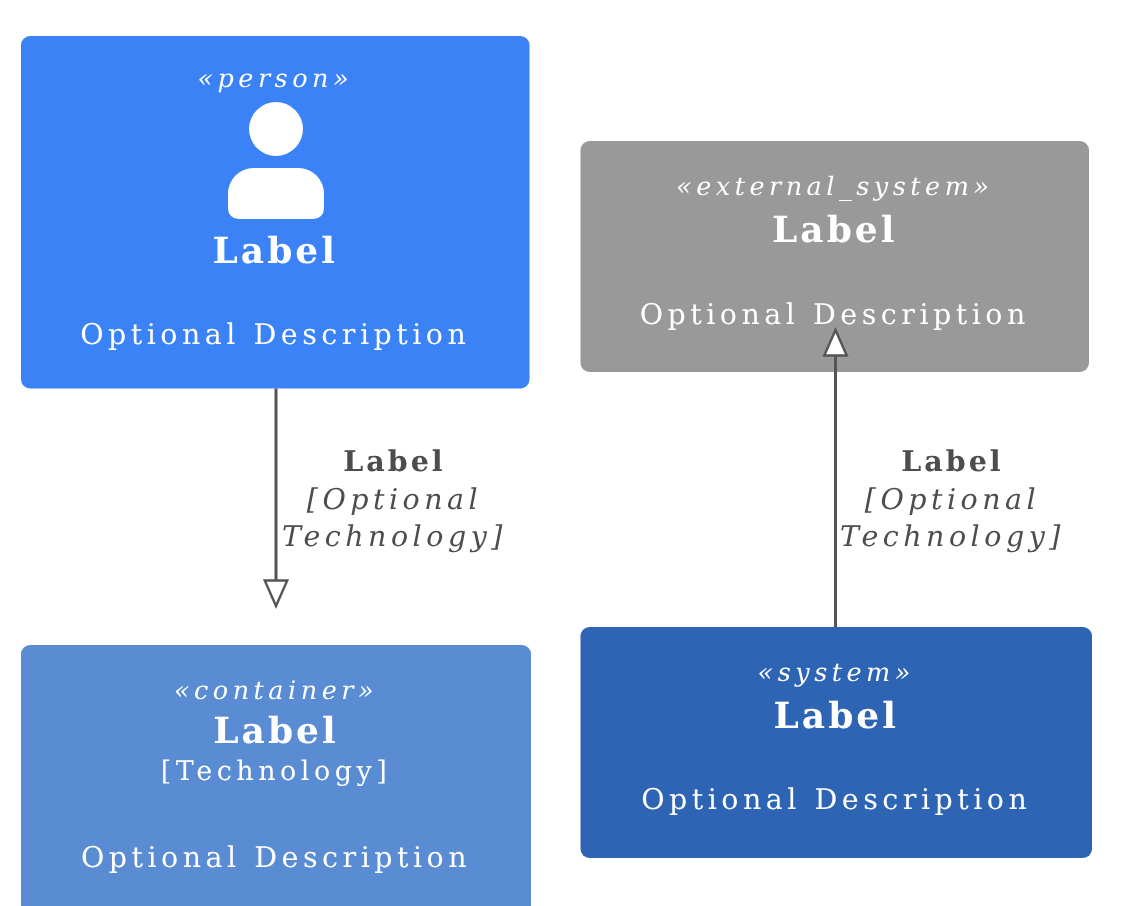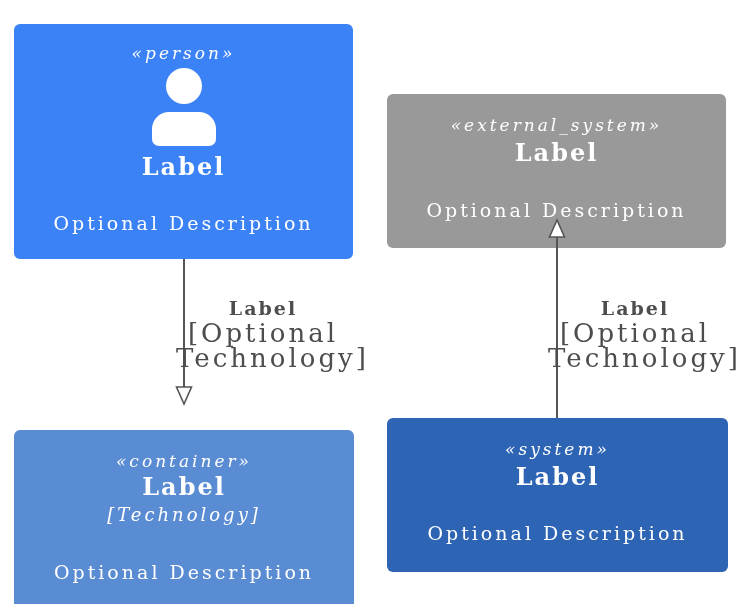--- a/index.html
+++ b/index.html
@@ -32,21 +32,20 @@
     font-size: 17px;
     letter-spacing: 3px;
     font-weight: 500;
   }
   .nlabel {
     font-weight: bold;
     font-size: 24px;
     letter-spacing: 2px;
   }
   .ntech {
-    font-style: italic;
     font-size: 18px;
     letter-spacing: 3px;
   }
   .ndesc {
     font-size: 19px;
     letter-spacing: 3px;
   }
   .person-icon-svg {
     position: absolute;
     left: 50%;
@@ -65,21 +64,22 @@
     text-align: center;
     color: #4d4d4d;
     line-height: 25px;
   }
   .edge-label .elabel {
     font-weight: bold;
     font-size: 19px;
     letter-spacing: 2px;
   }
   .edge-label .etech {
-    font-size: 26px;
+    font-style: italic;
+    font-size: 19px;
     letter-spacing: 3px;
   }
 </style>
 </head>
 <body>
 
 <div class="canvas">
 
   <div class="node" style="left: 14px; top: 24px; width: 339px; height: 235px; background: #3b82f6;">
     <div class="line stereo" style="top:19px">«person»</div>

